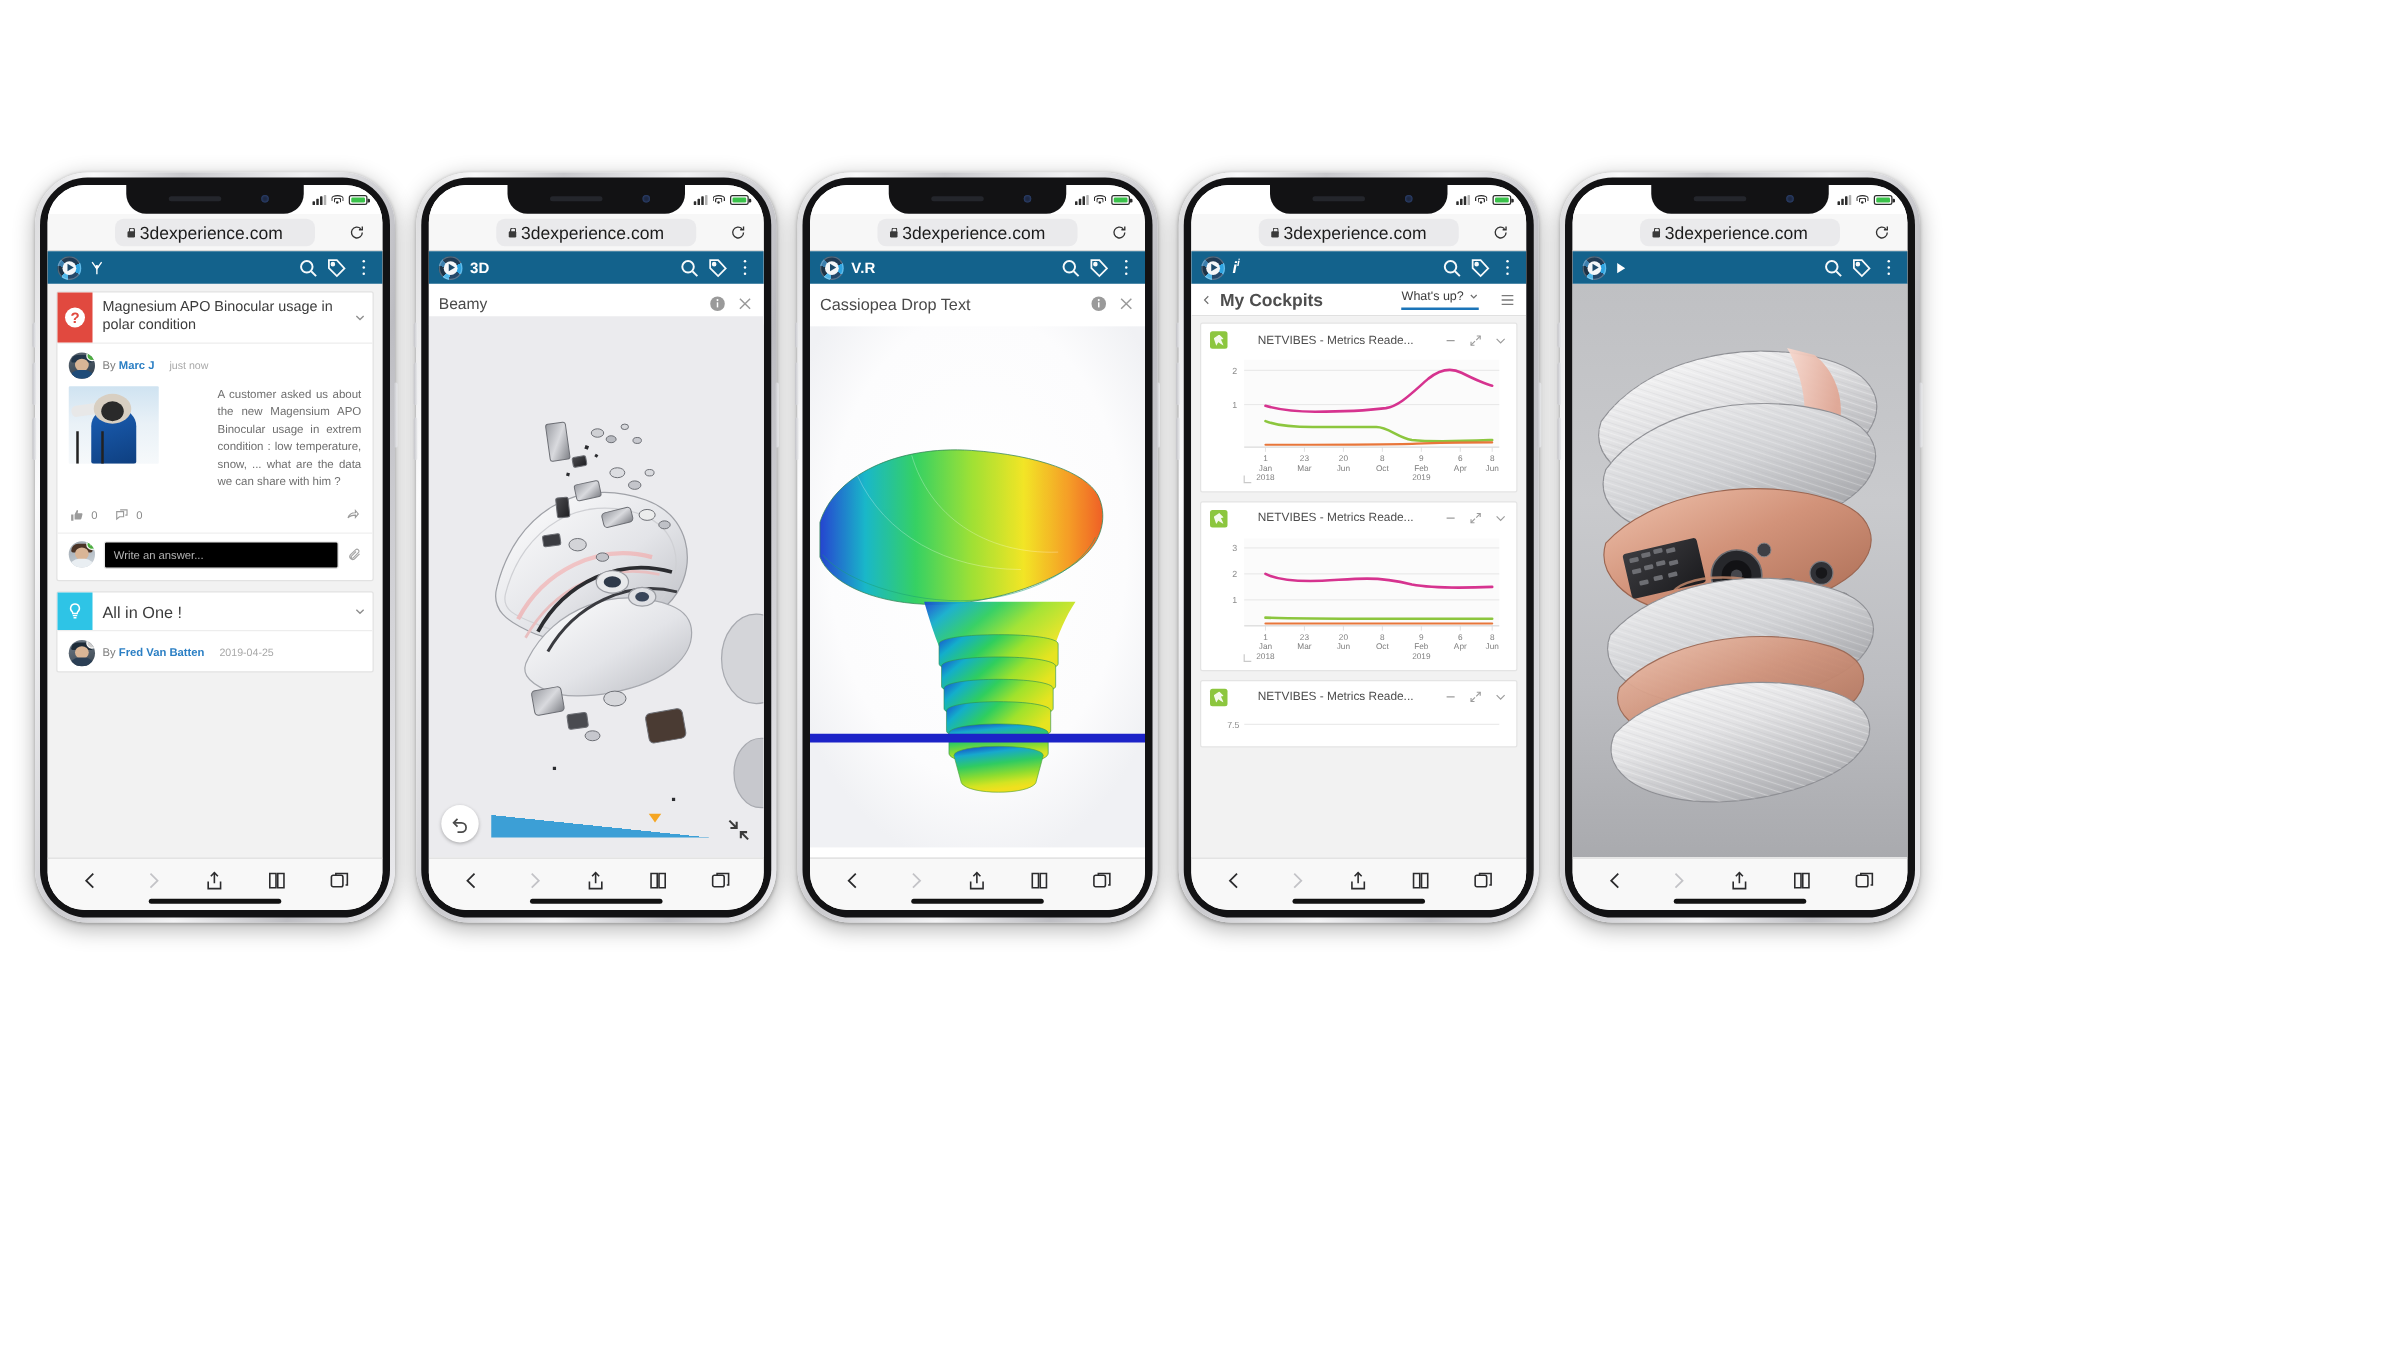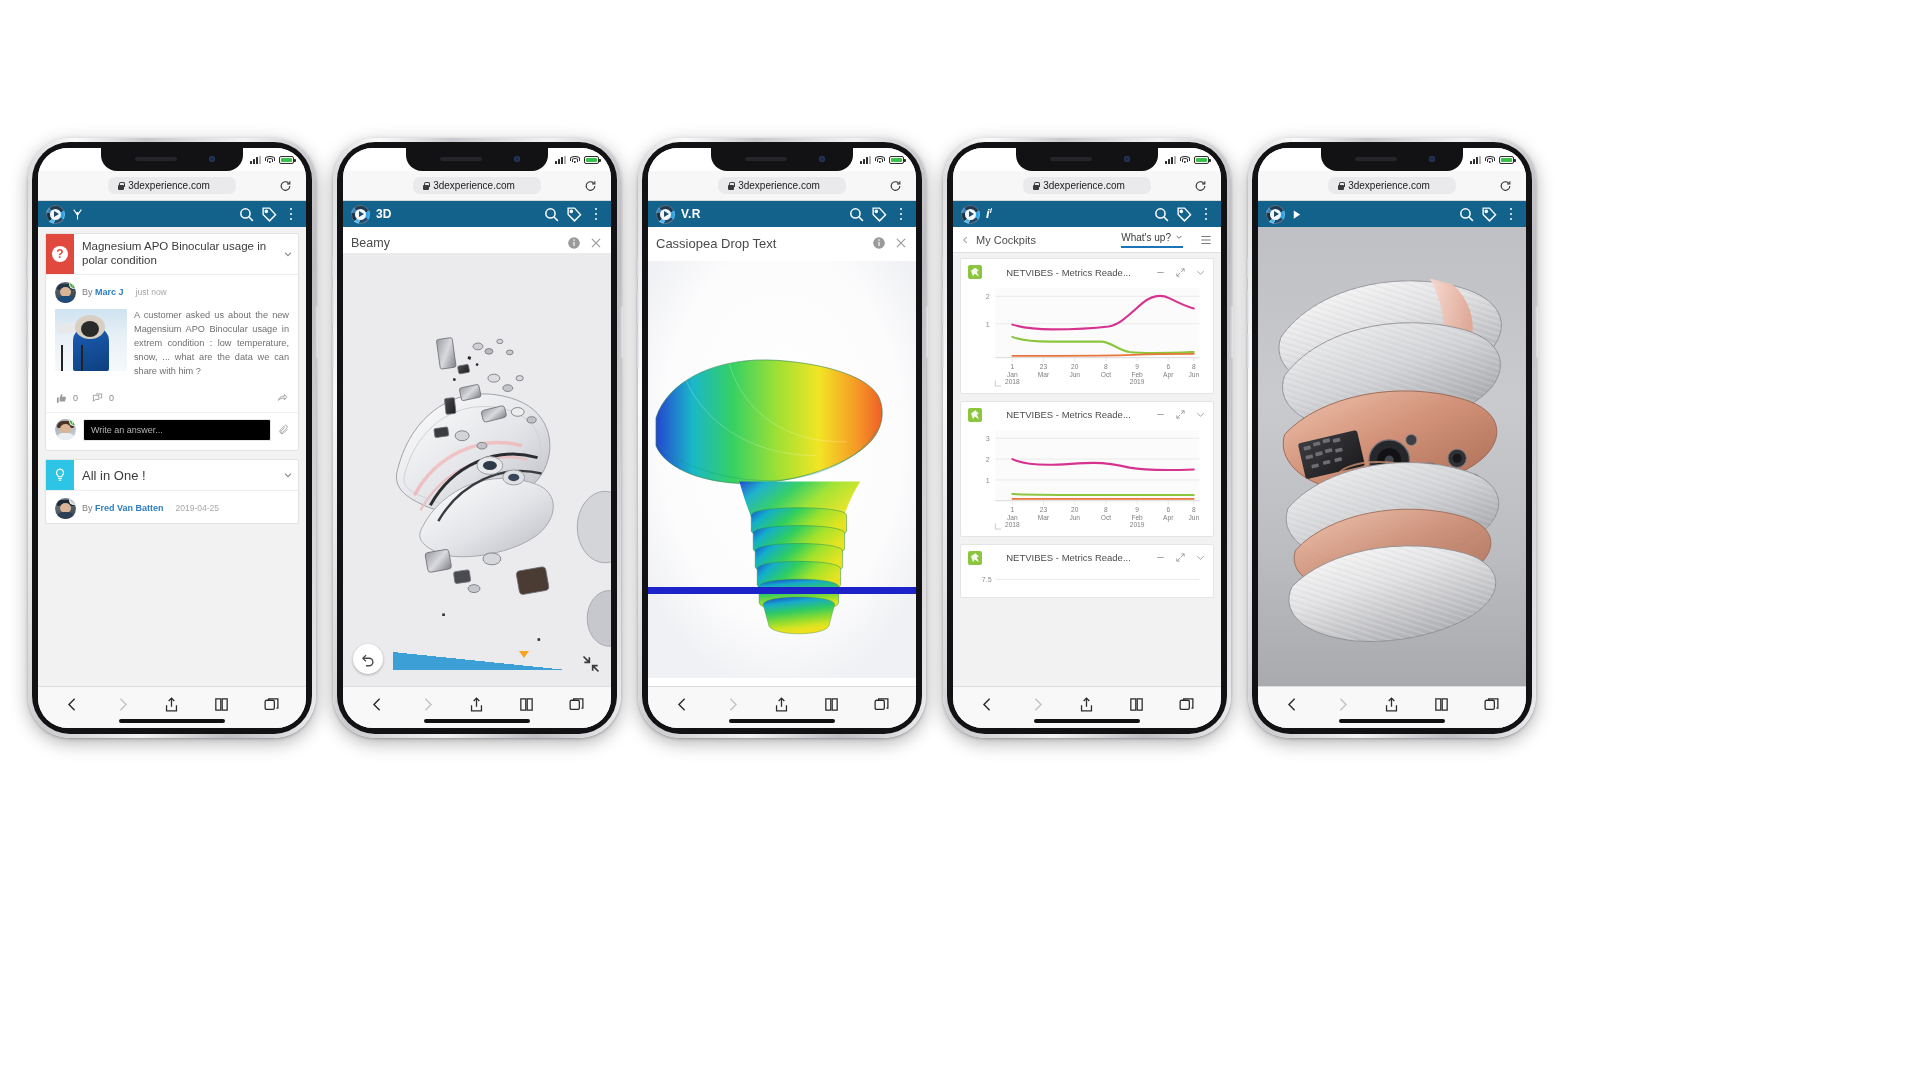--- a/index.html
+++ b/index.html
@@ -58,21 +58,21 @@
   .urlbar{ position:absolute; top:23px; left:0; right:0; height:30px;
     background:#f7f7f7; border-bottom:1px solid #d9d9d9;
     display:flex; align-items:center; justify-content:center; }
   .urlpill{ display:flex; align-items:center; gap:4px; background:#eaeaec; border-radius:7px;
     padding:3px 26px 3px 10px; }
   .lock{ width:6px; height:8px; position:relative; }
   .lock::before{ content:""; position:absolute; left:0; bottom:0; width:6px; height:4.5px;
     background:#3a3a3a; border-radius:1px; }
   .lock::after{ content:""; position:absolute; left:1.3px; top:0; width:3.4px; height:4.2px;
     border:1.2px solid #3a3a3a; border-bottom:none; border-radius:2px 2px 0 0; }
-  .urltext{ font-size:10px; color:#1b1b1b; }
+  .urltext{ font-size:14px; color:#1b1b1b; }
   .reload{ position:absolute; right:14px; top:50%; transform:translateY(-50%);
     width:13px; height:13px; color:#333; }
 
   
   .appbar{ position:absolute; top:53px; left:0; right:0; height:26px; background:#13628c;
     display:flex; align-items:center; padding:0 8px; gap:6px; z-index:4; }
   .compass{ width:19px; height:19px; border-radius:50%; flex:0 0 auto; position:relative;
     background:conic-gradient(#1f3a55 0 18%, #2ea3e0 18% 34%, #25496b 34% 52%, #4fb6e8 52% 62%,
       #1c3347 62% 78%, #3b7fae 78% 88%, #243c52 88% 100%);
     box-shadow:0 0 0 1px rgba(255,255,255,.25) inset; }
@@ -143,21 +143,21 @@
   .thumb .person{ position:absolute; left:18px; bottom:0; width:36px; height:44px;
     background:linear-gradient(160deg,#1b5fb5,#0e3f80); border-radius:14px 14px 2px 2px; }
   .thumb .hood{ position:absolute; left:20px; top:6px; width:30px; height:24px; border-radius:50%;
     background:#d8cfc2; }
   .thumb .face2{ position:absolute; left:26px; top:12px; width:18px; height:16px; border-radius:50%;
     background:#2a2a2a; }
   .thumb .scope{ position:absolute; left:2px; top:14px; width:30px; height:9px; border-radius:4px;
     background:#e8e8e8; transform:rotate(-8deg); }
   .thumb .tripod{ position:absolute; left:6px; bottom:0; width:22px; height:26px;
     border-left:2px solid #222; border-right:2px solid #222; transform:skewX(0deg); }
-  .post-text{ flex:1; font-size:9.2px; line-height:1.52; color:#6f6f6f; text-align:justify; }
+  .post-text{ flex:1; font-size:9.2px; line-height:1.52; color:#6f6f6f; text-align:justify;margin-left:40px; }
   .stats{ display:flex; align-items:center; gap:6px; padding:8px 10px 8px; }
   .stats svg{ width:11px; height:11px; color:#9b9b9b; }
   .stats .num{ font-size:9px; color:#8a8a8a; margin-right:8px; }
   .stats .share{ margin-left:auto; }
   .answer{ display:flex; align-items:center; gap:7px; padding:6px 9px 9px; border-top:1px solid #f0f0f0; }
   .ansbox{ flex:1; border:1px solid #e7e7e7; border-radius:2px; background:#000000;
     padding:5px 7px; font-size:9px; color:#b5b5b5; }
   .clip{ width:11px; color:#a5a5a5; }
 
   
@@ -178,21 +178,21 @@
   .expand{ position:absolute; right:10px; bottom:12px; width:20px; height:20px; color:#3b3b3b; }
 
   
   .simwrap{ position:absolute; top:26px; left:0; right:0; bottom:0; background:#fff; overflow:hidden; }
   .simbar{ position:absolute; left:0; right:0; bottom:92px; height:7px; background:#1c23c8; }
 
   
   .cockbar{ height:26px; background:#fff; border-bottom:1px solid #e0e0e0;
     display:flex; align-items:center; padding:0 8px; gap:6px; }
   .cockbar .back{ width:9px; height:12px; color:#6d6d6d; }
-  .cockbar .lbl{ font-size:11px; color:#4e4e4e; font-weight:normal; }
+  .cockbar .lbl{ font-size:14px; color:#4e4e4e; font-weight:bold; }
   .tabsel{ margin-left:auto; display:flex; align-items:center; gap:4px;
     font-size:10px; color:#3b3b3b; padding-bottom:3px; border-bottom:2px solid #1b74b8; }
   .tabsel svg{ width:8px; height:8px; color:#6e6e6e; }
   .listico{ width:14px; height:14px; margin-left:10px; color:#7a7a7a; }
   .dashscroll{ position:absolute; top:26px; left:0; right:0; bottom:0; background:#f2f2f2;
     padding:5px 7px 0; overflow:hidden; }
   .widget{ background:#fff; border:1px solid #e4e4e4; border-radius:2px; margin-bottom:7px; }
   .wg-head{ display:flex; align-items:center; gap:6px; padding:6px 7px 5px; }
   .wg-ico{ width:14px; height:14px; border-radius:2px; background:#8cc63e; position:relative; flex:0 0 14px; }
   .wg-ico::after{ content:""; position:absolute; left:3px; top:2.5px; width:8px; height:9px;

